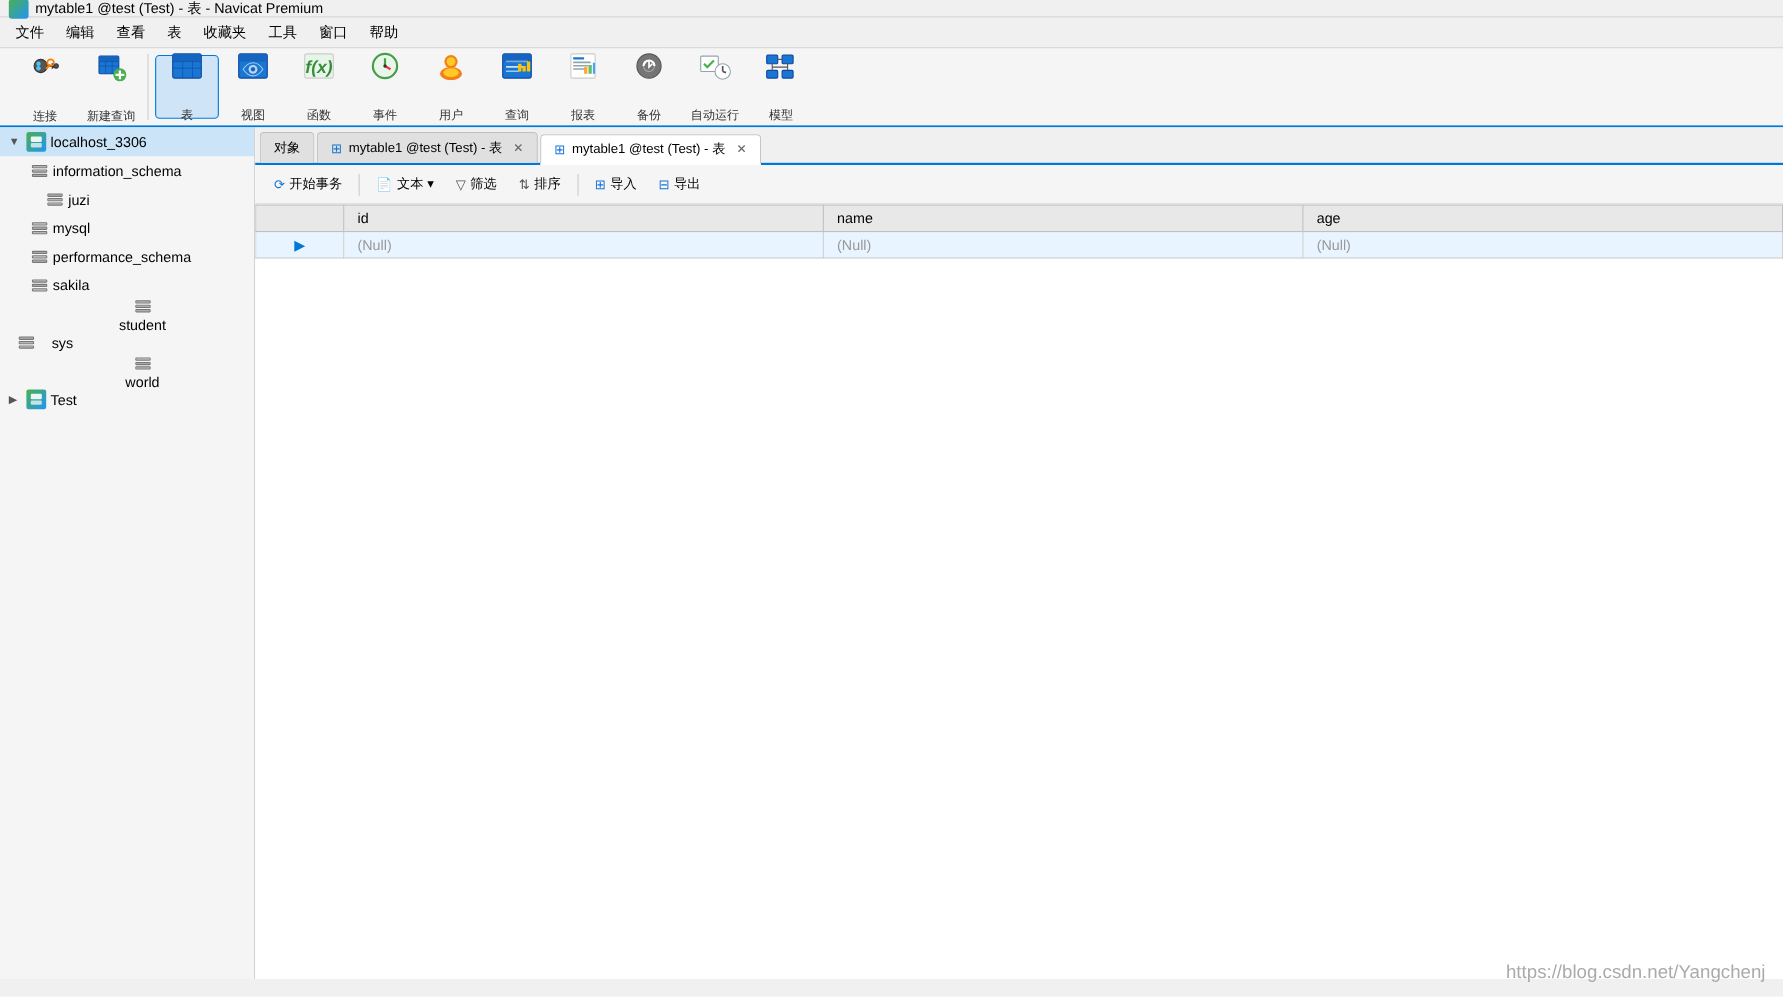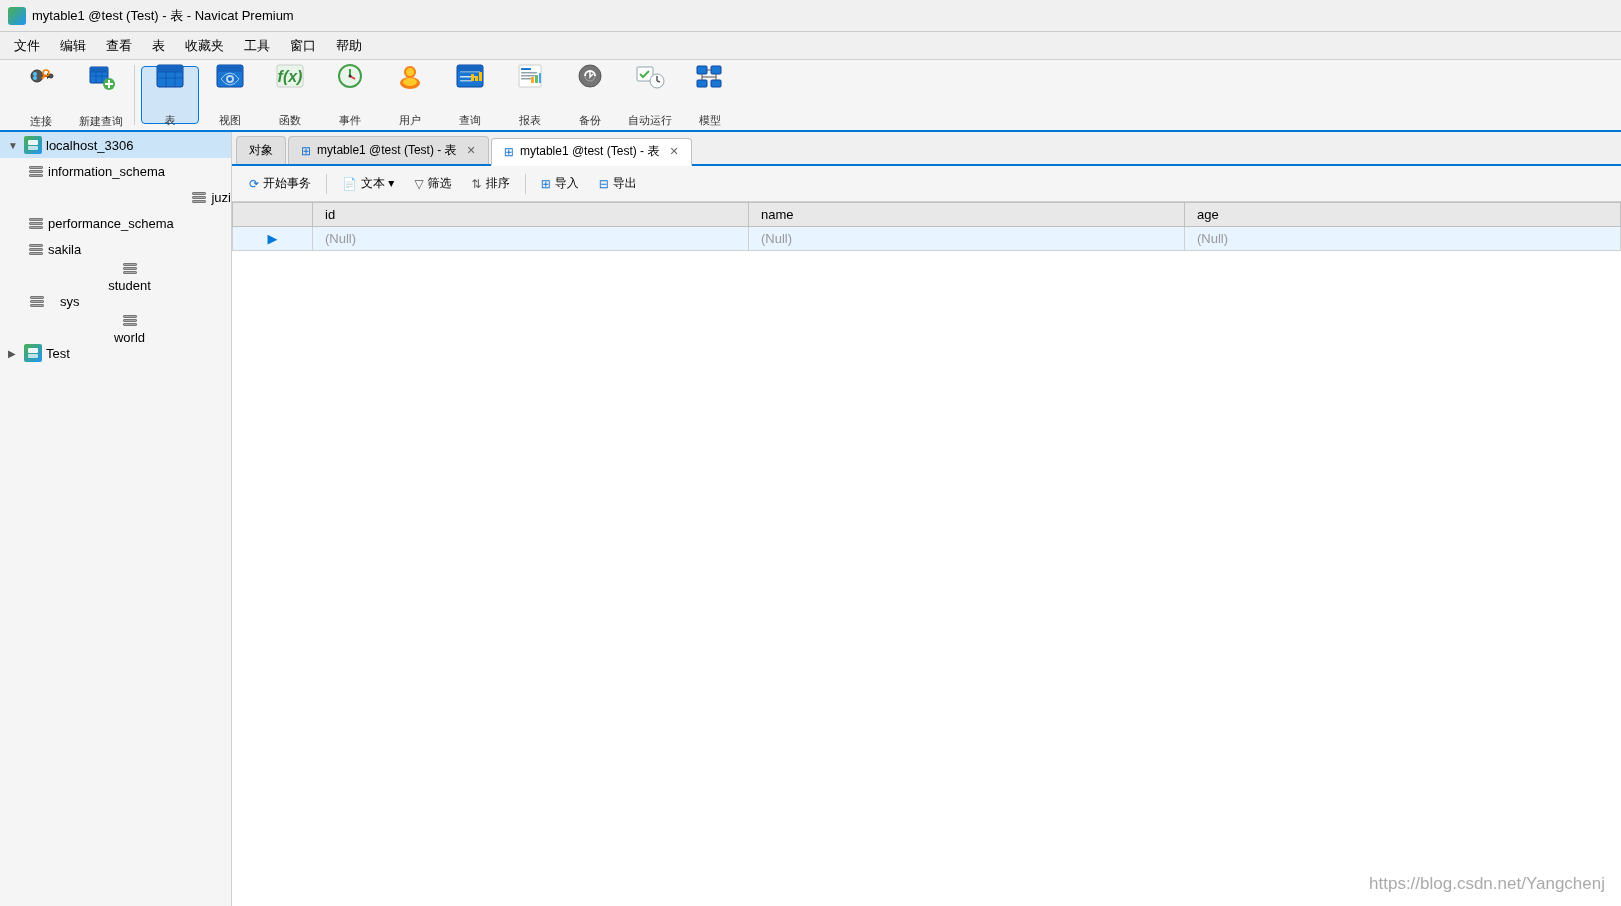--- a/index.html
+++ b/index.html
@@ -1,21 +1,21 @@
 <!DOCTYPE html>
 <html><head>
   <meta charset="utf-8">
   <style>
     * { margin: 0; padding: 0; box-sizing: border-box; }
     body { font-family: "Microsoft YaHei", "SimHei", sans-serif; font-size: 13px; background: #f0f0f0; width: 1621px; height: 906px; overflow: hidden; }
 
     
     #title-bar {
       background: #f0f0f0;
-      height: 32px;
+      height: 16px;
       display: flex;
       align-items: center;
       padding: 0 8px;
       border-bottom: 1px solid #ccc;
       font-size: 13px;
     }
     .navicat-icon {
       display: inline-block;
       width: 18px; height: 18px;
       background: linear-gradient(135deg, #4CAF50 0%, #2196F3 100%);
@@ -452,53 +452,61 @@
     </div>
 
     <div class="tree-item" style="padding-left:28px;">
       <span class="db-stack">
         <div class="db-disk"></div>
           <div class="db-disk"></div>
           <div class="db-disk"></div>
       </span>
       <span class="tree-label">information_schema</span>
     </div>
-    <div class="tree-item" style="padding-left:20px;justify-content:flex-end;">
+    <div class="tree-item" style="padding-left:42px;">
       <span class="db-stack">
         <div class="db-disk"></div>
           <div class="db-disk"></div>
           <div class="db-disk"></div>
       </span>
       <span class="tree-label">juzi</span>
     </div>
     <div class="tree-item" style="padding-left:28px;">
       <span class="db-stack">
         <div class="db-disk"></div>
           <div class="db-disk"></div>
           <div class="db-disk"></div>
       </span>
+      <span class="tree-label">mysql</span>
+    </div>
+    <div class="tree-item" style="padding-left:28px;">
+      <span class="db-stack">
+        <div class="db-disk"></div>
+          <div class="db-disk"></div>
+          <div class="db-disk"></div>
+      </span>
       <span class="tree-label">performance_schema</span>
     </div>
     <div class="tree-item" style="padding-left:28px;">
       <span class="db-stack">
         <div class="db-disk"></div>
           <div class="db-disk"></div>
           <div class="db-disk"></div>
       </span>
       <span class="tree-label">sakila</span>
     </div>
     <div class="tree-item" style="padding-left:28px;flex-direction:column;">
       <span class="db-stack">
         <div class="db-disk"></div>
           <div class="db-disk"></div>
           <div class="db-disk"></div>
       </span>
       <span class="tree-label">student</span>
     </div>
-    <div class="tree-item" style="padding-left:29px;gap:15px;">
+    <div class="tree-item" style="padding-left:16px;gap:15px;">
       <span class="db-stack">
         <div class="db-disk"></div>
           <div class="db-disk"></div>
           <div class="db-disk"></div>
       </span>
       <span class="tree-label">sys</span>
     </div>
     <div class="tree-item" style="padding-left:28px;flex-direction:column;">
       <span class="db-stack">
         <div class="db-disk"></div>

